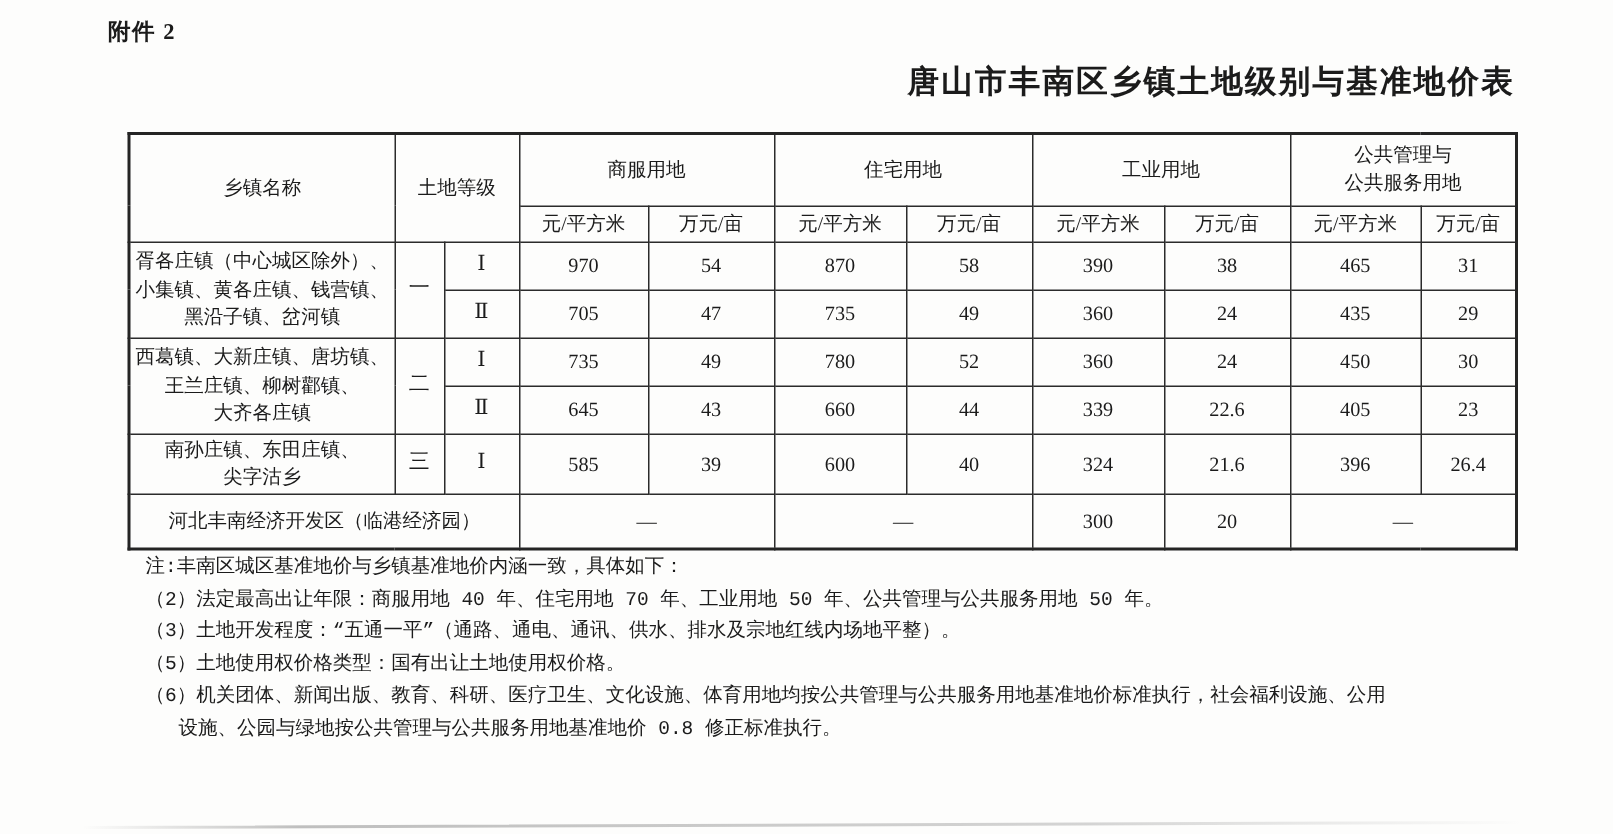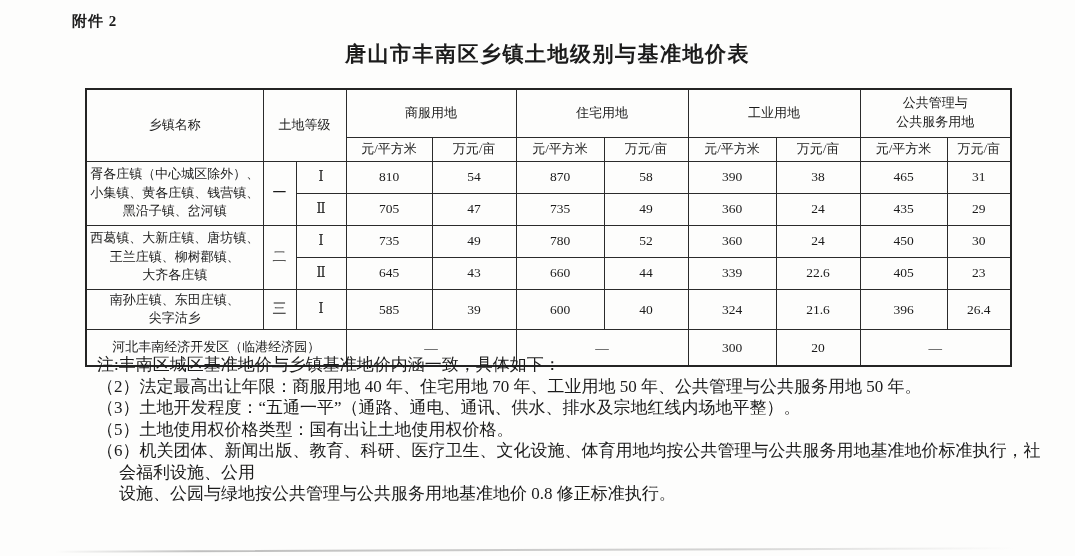--- a/index.html
+++ b/index.html
@@ -23,21 +23,21 @@
     font-size: 15px;
     font-weight: 600;
     letter-spacing: 1px;
   }
   .doc-title {
     position: absolute;
     left: 85px;
     width: 925px;
     top: 40px;
     margin: 0;
-    text-align: center;
+    text-align: right;
     font-size: 21px;
     font-weight: 700;
     letter-spacing: 1.5px;
   }
   table.price-table {
     position: absolute;
     left: 85px;
     top: 88px;
     width: 925px;
     border-collapse: collapse;
@@ -57,24 +57,25 @@
   .price-table thead tr.h2 { height: 24px; }
   .price-table tbody tr { height: 32px; }
   .price-table tbody tr.special { height: 36px; }
   .multiline { white-space: pre-line; }
   .grade-cell { font-size: 14px; }
   .sub-cell { font-size: 14px; }
   .num { font-size: 13.5px; }
   .notes {
     position: absolute;
     left: 97px;
-    top: 354px;
+    top: 367px;
     width: 950px;
-    font-size: 17px;
+    font-size: 13px;
     line-height: 21.5px;
+    font-family: Liberation Mono, monospace;
   }
   .note {
     padding-left: 22px;
     text-indent: -22px;
     white-space: pre-line;
   }
   .scan-edge {
     position: absolute;
     left: 55px;
     bottom: 5px;
@@ -129,21 +130,21 @@
         <th>万元/亩</th>
       </tr>
     </thead>
     <tbody>
       <tr>
         <td rowspan="2" class="multiline">胥各庄镇（中心城区除外）、
 小集镇、黄各庄镇、钱营镇、
 黑沿子镇、岔河镇</td>
         <td rowspan="2" class="grade-cell">一</td>
         <td class="sub-cell">Ⅰ</td>
-        <td class="num">810</td>
+        <td class="num">970</td>
         <td class="num">54</td>
         <td class="num">870</td>
         <td class="num">58</td>
         <td class="num">390</td>
         <td class="num">38</td>
         <td class="num">465</td>
         <td class="num">31</td>
       </tr>
       <tr>
         <td class="sub-cell">Ⅱ</td>

